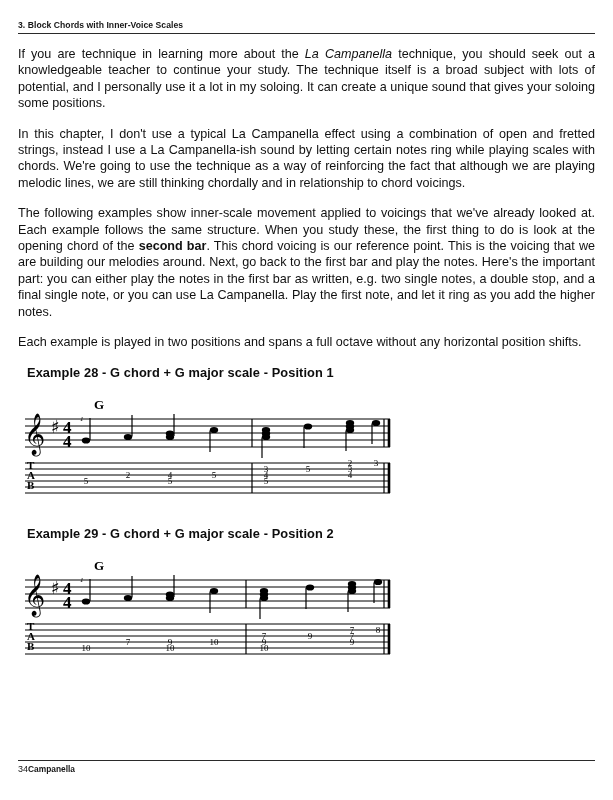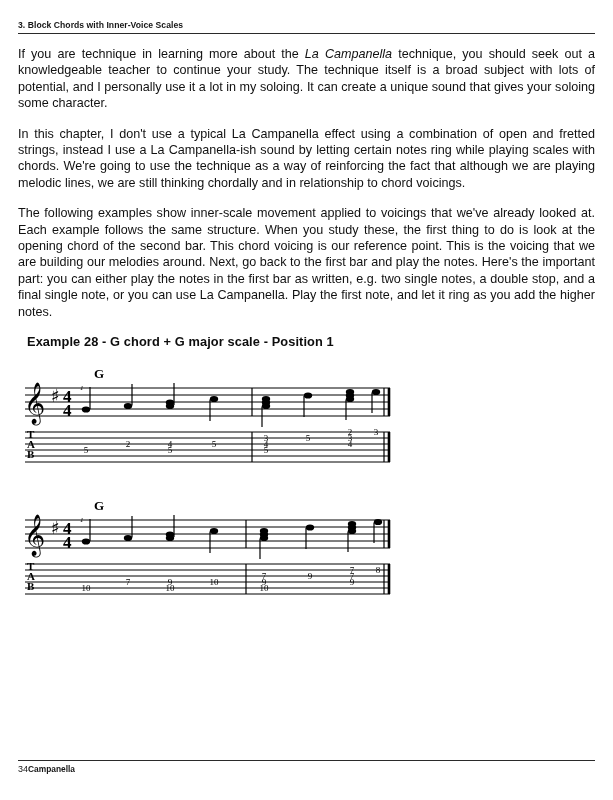--- a/index.html
+++ b/index.html
@@ -46,21 +46,21 @@
   p.body-par {
     margin: 0 0 14px 0;
     font-size: 12.6px;
     line-height: 16.4px;
     text-align: justify;
     color: #111111;
     hyphens: none;
   }
   p.body-par:last-child { margin-bottom: 0; }
   .ital { font-style: italic; }
-  .bold { font-weight: normal; }
+  .bold { font-weight: bold; }
 
   h3.example-title {
     margin: 9px;
     font-size: 12.8px;
     font-weight: bold;
     color: #0d0d0d;
     letter-spacing: 0.1px;
   }
 
   
@@ -98,23 +98,24 @@
 </head>
 <body>
 
 <div class="page-header">
   <div class="head-text">3. Block Chords with Inner-Voice Scales</div>
   <div class="head-rule"></div>
 </div>
 
 <div class="content">
 
-  <p class="body-par"><span>If you are technique in learning more about the </span><span class="ital">La Campanella</span><span> technique, you should seek out a knowledgeable teacher to continue your study. The technique itself is a broad subject with lots of potential, and I personally use it a lot in my soloing. It can create a unique sound that gives your soloing some character.</span></p>
+  <p class="body-par"><span>If you are technique in learning more about the </span><span class="ital">La Campanella</span><span> technique, you should seek out a knowledgeable teacher to continue your study. The technique itself is a broad subject with lots of potential, and I personally use it a lot in my soloing. It can create a unique sound that gives your soloing some positions.</span></p>
   <p class="body-par"><span>In this chapter, I don't use a typical La Campanella effect using a combination of open and fretted strings, instead I use a La Campanella-ish sound by letting certain notes ring while playing scales with chords. We're going to use the technique as a way of reinforcing the fact that although we are playing melodic lines, we are still thinking chordally and in relationship to chord voicings.</span></p>
   <p class="body-par"><span>The following examples show inner-scale movement applied to voicings that we've already looked at. Each example follows the same structure. When you study these, the first thing to do is look at the opening chord of the </span><span class="bold">second bar</span><span>. This chord voicing is our reference point. This is the voicing that we are building our melodies around. Next, go back to the first bar and play the notes. Here's the important part: you can either play the notes in the first bar as written, e.g. two single notes, a double stop, and a final single note, or you can use La Campanella. Play the first note, and let it ring as you add the higher notes.</span></p>
+  <p class="body-par"><span>Each example is played in two positions and spans a full octave without any horizontal position shifts.</span></p>
 
   <div class="example-block" style="margin-top:12px;">
     <h3 class="example-title">Example 28 - G chord + G major scale - Position 1</h3>
     <div class="notation-wrap" style="margin-top:14px;">
       <svg width="577" height="110" viewBox="0 0 577 110">
         <g>
 
           <text x="76" y="15" font-family="'Liberation Serif',serif" font-size="13" font-weight="bold">G</text>
 
           <text x="62" y="27" font-family="'Liberation Serif',serif" font-size="7" font-style="italic">1</text>
@@ -218,20 +219,21 @@
             <text x="358" y="72">3</text>
           </g>
           <line x1="366" y1="69" x2="366" y2="99" stroke="#000" stroke-width="1.2"></line>
           <line x1="371" y1="69" x2="371" y2="99" stroke="#000" stroke-width="2.6"></line>
         </g>
       </svg>
     </div>
   </div>
 
   <div class="example-block" style="margin-top:22px;">
+    <h3 class="example-title">Example 29 - G chord + G major scale - Position 2</h3>
     <div class="notation-wrap" style="margin-top:14px;">
       <svg width="577" height="110" viewBox="0 0 577 110">
         <g>
           <text x="76" y="15" font-family="'Liberation Serif',serif" font-size="13" font-weight="bold">G</text>
           <text x="62" y="27" font-family="'Liberation Serif',serif" font-size="7" font-style="italic">1</text>
 
           <g stroke="#000" stroke-width="1">
             <line x1="7" y1="25" x2="372" y2="25"></line>
             <line x1="7" y1="32" x2="372" y2="32"></line>
             <line x1="7" y1="39" x2="372" y2="39"></line>

